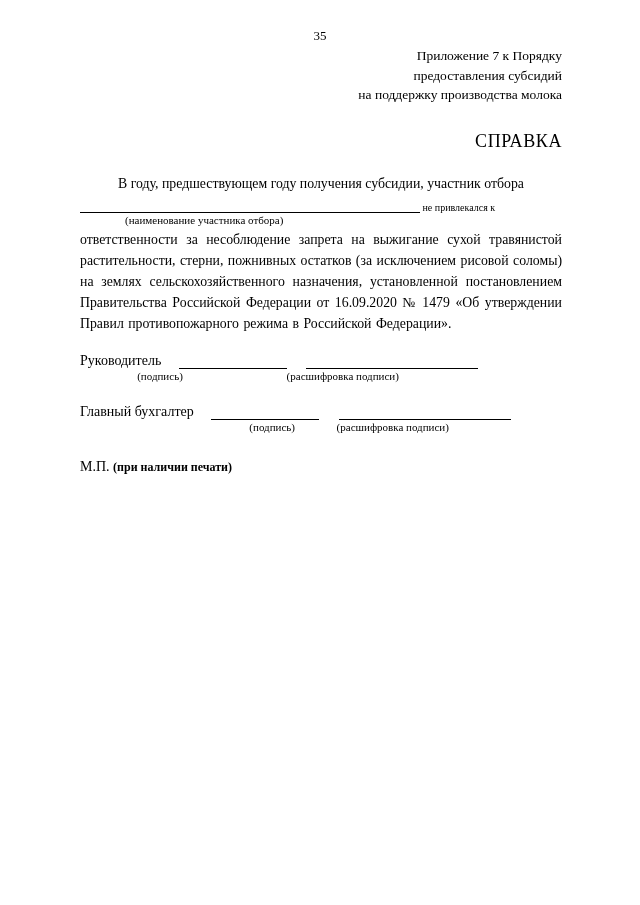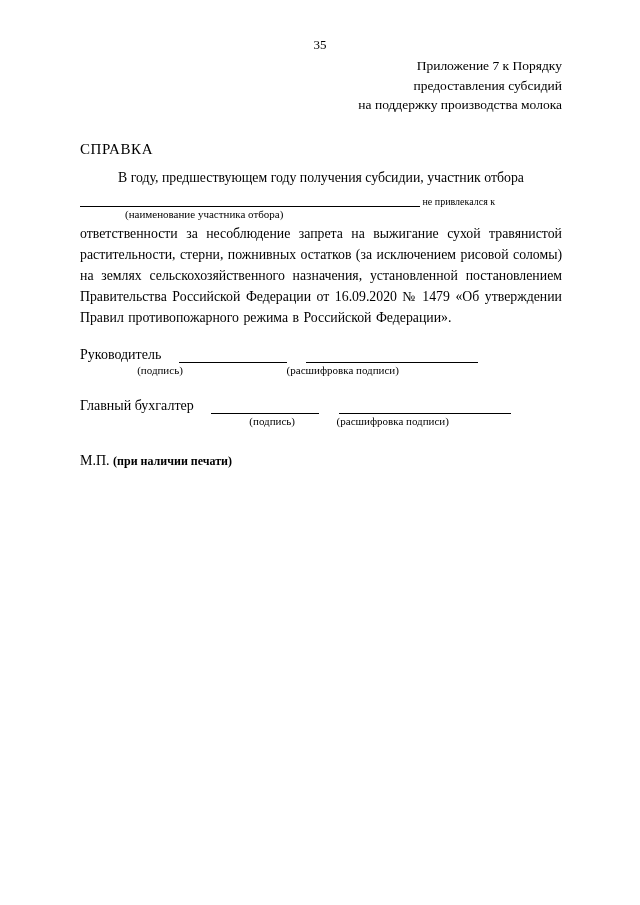--- a/index.html
+++ b/index.html
@@ -17,48 +17,48 @@
   .page {
     position: relative;
     width: 640px;
     height: 905px;
     box-sizing: border-box;
     padding: 0;
     overflow: hidden;
   }
   .page-number {
     position: absolute;
-    top: 37px;
+    top: 28px;
     left: 0;
     width: 640px;
     text-align: center;
     font-size: 13px;
   }
   .content {
     position: absolute;
-    top: 56px;
+    top: 46px;
     left: 80px;
     width: 482px;
   }
   .header-block {
     text-align: right;
     font-size: 13.5px;
     line-height: 1.45;
   }
   .header-line {
     display: block;
   }
   .doc-title {
-    text-align: left;
-    font-size: 15px;
+    text-align: right;
+    font-size: 18px;
     margin-top: 26px;
     letter-spacing: 0.6px;
   }
   .intro {
-    margin-top: 10px;
+    margin-top: 22px;
     font-size: 13.8px;
     text-align: center;
     line-height: 1.5;
   }
   .fill-row {
     margin-top: 4px;
     font-size: 10px;
     display: block;
     white-space: nowrap;
   }

